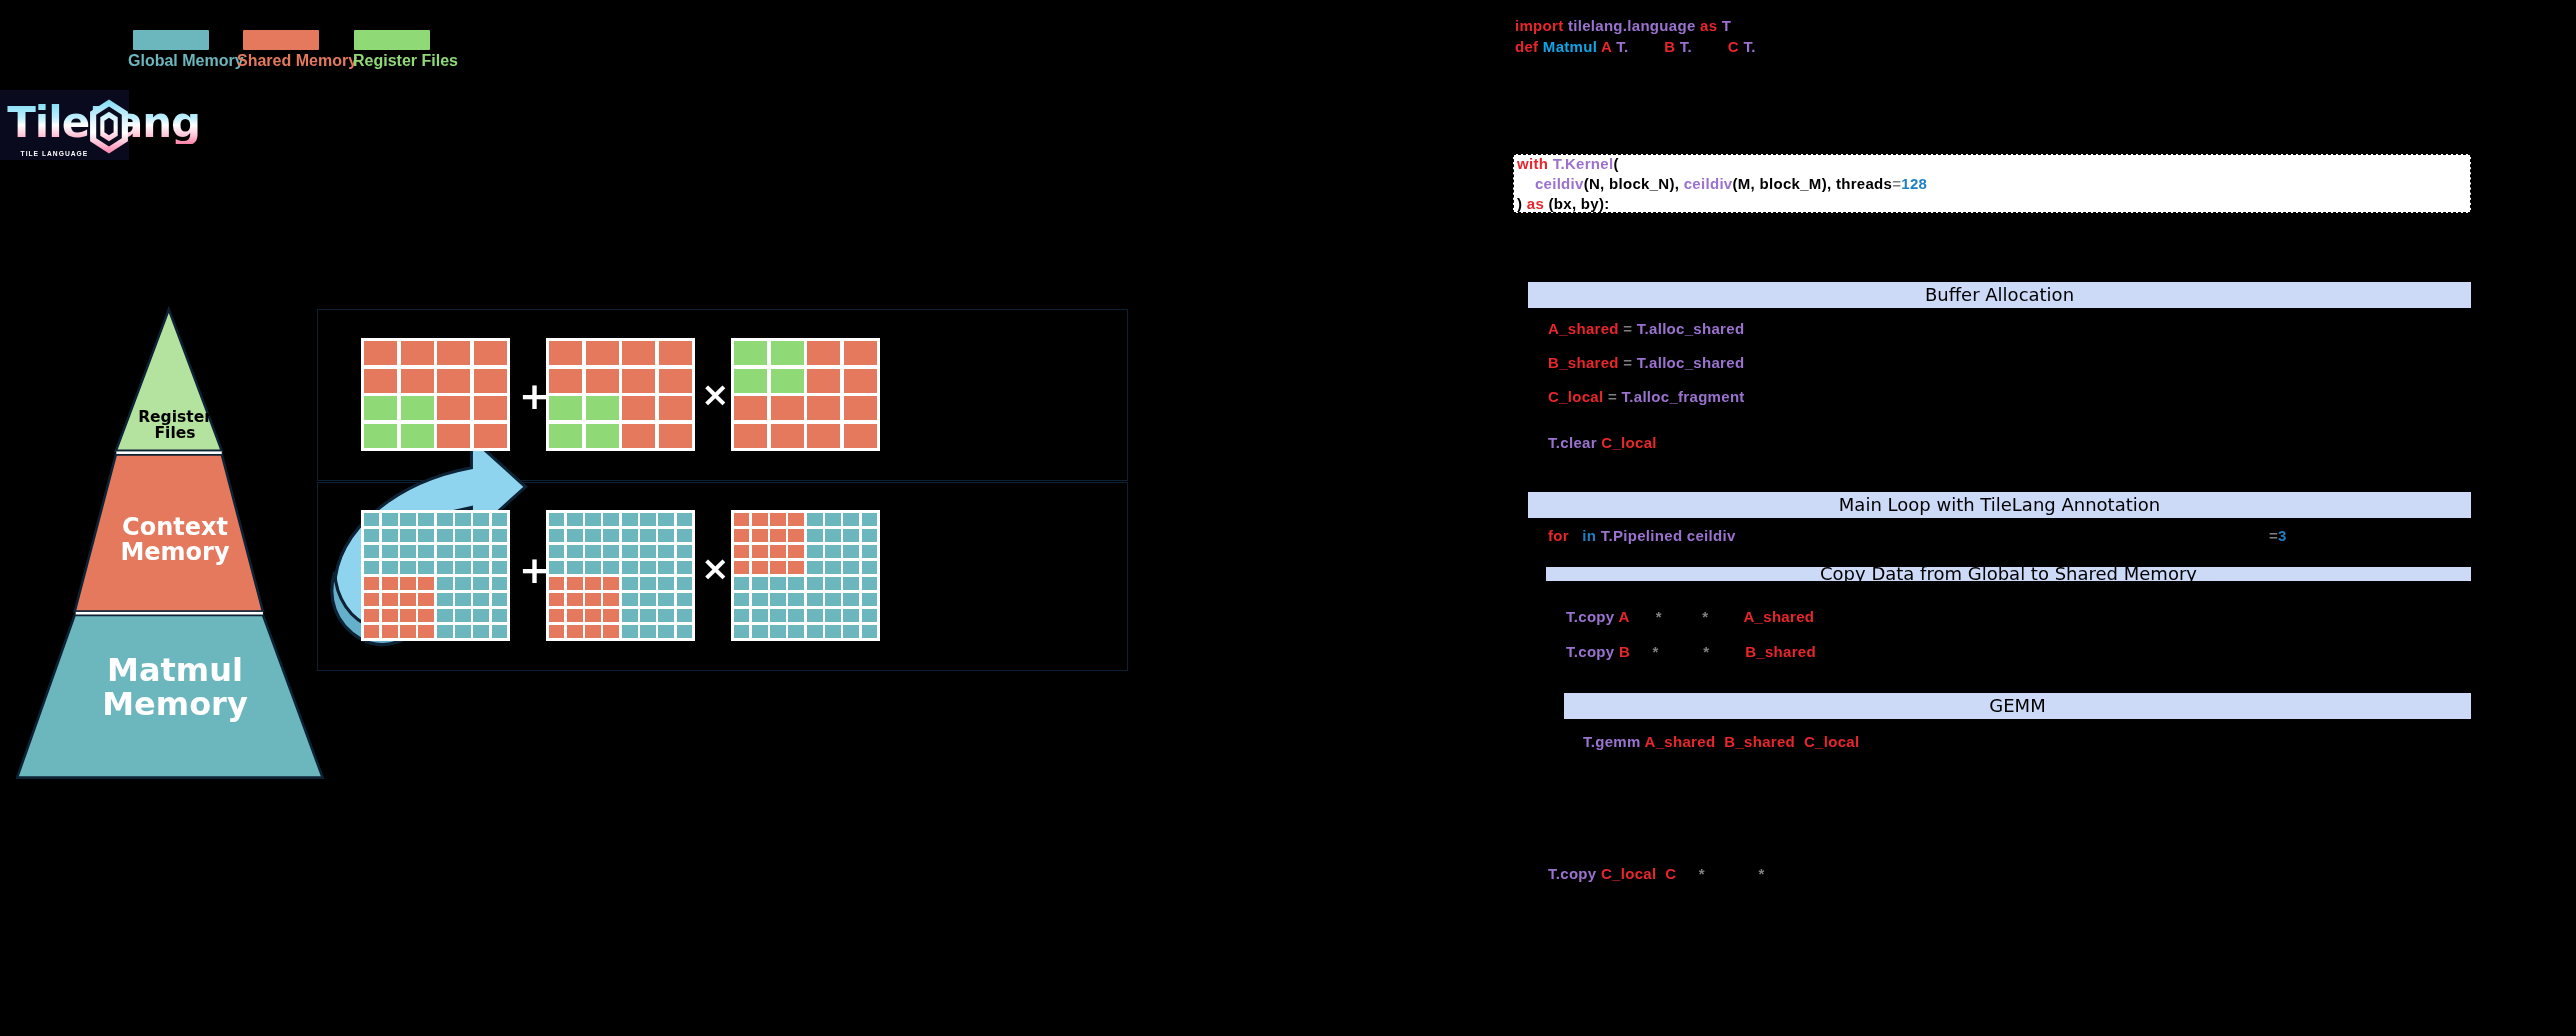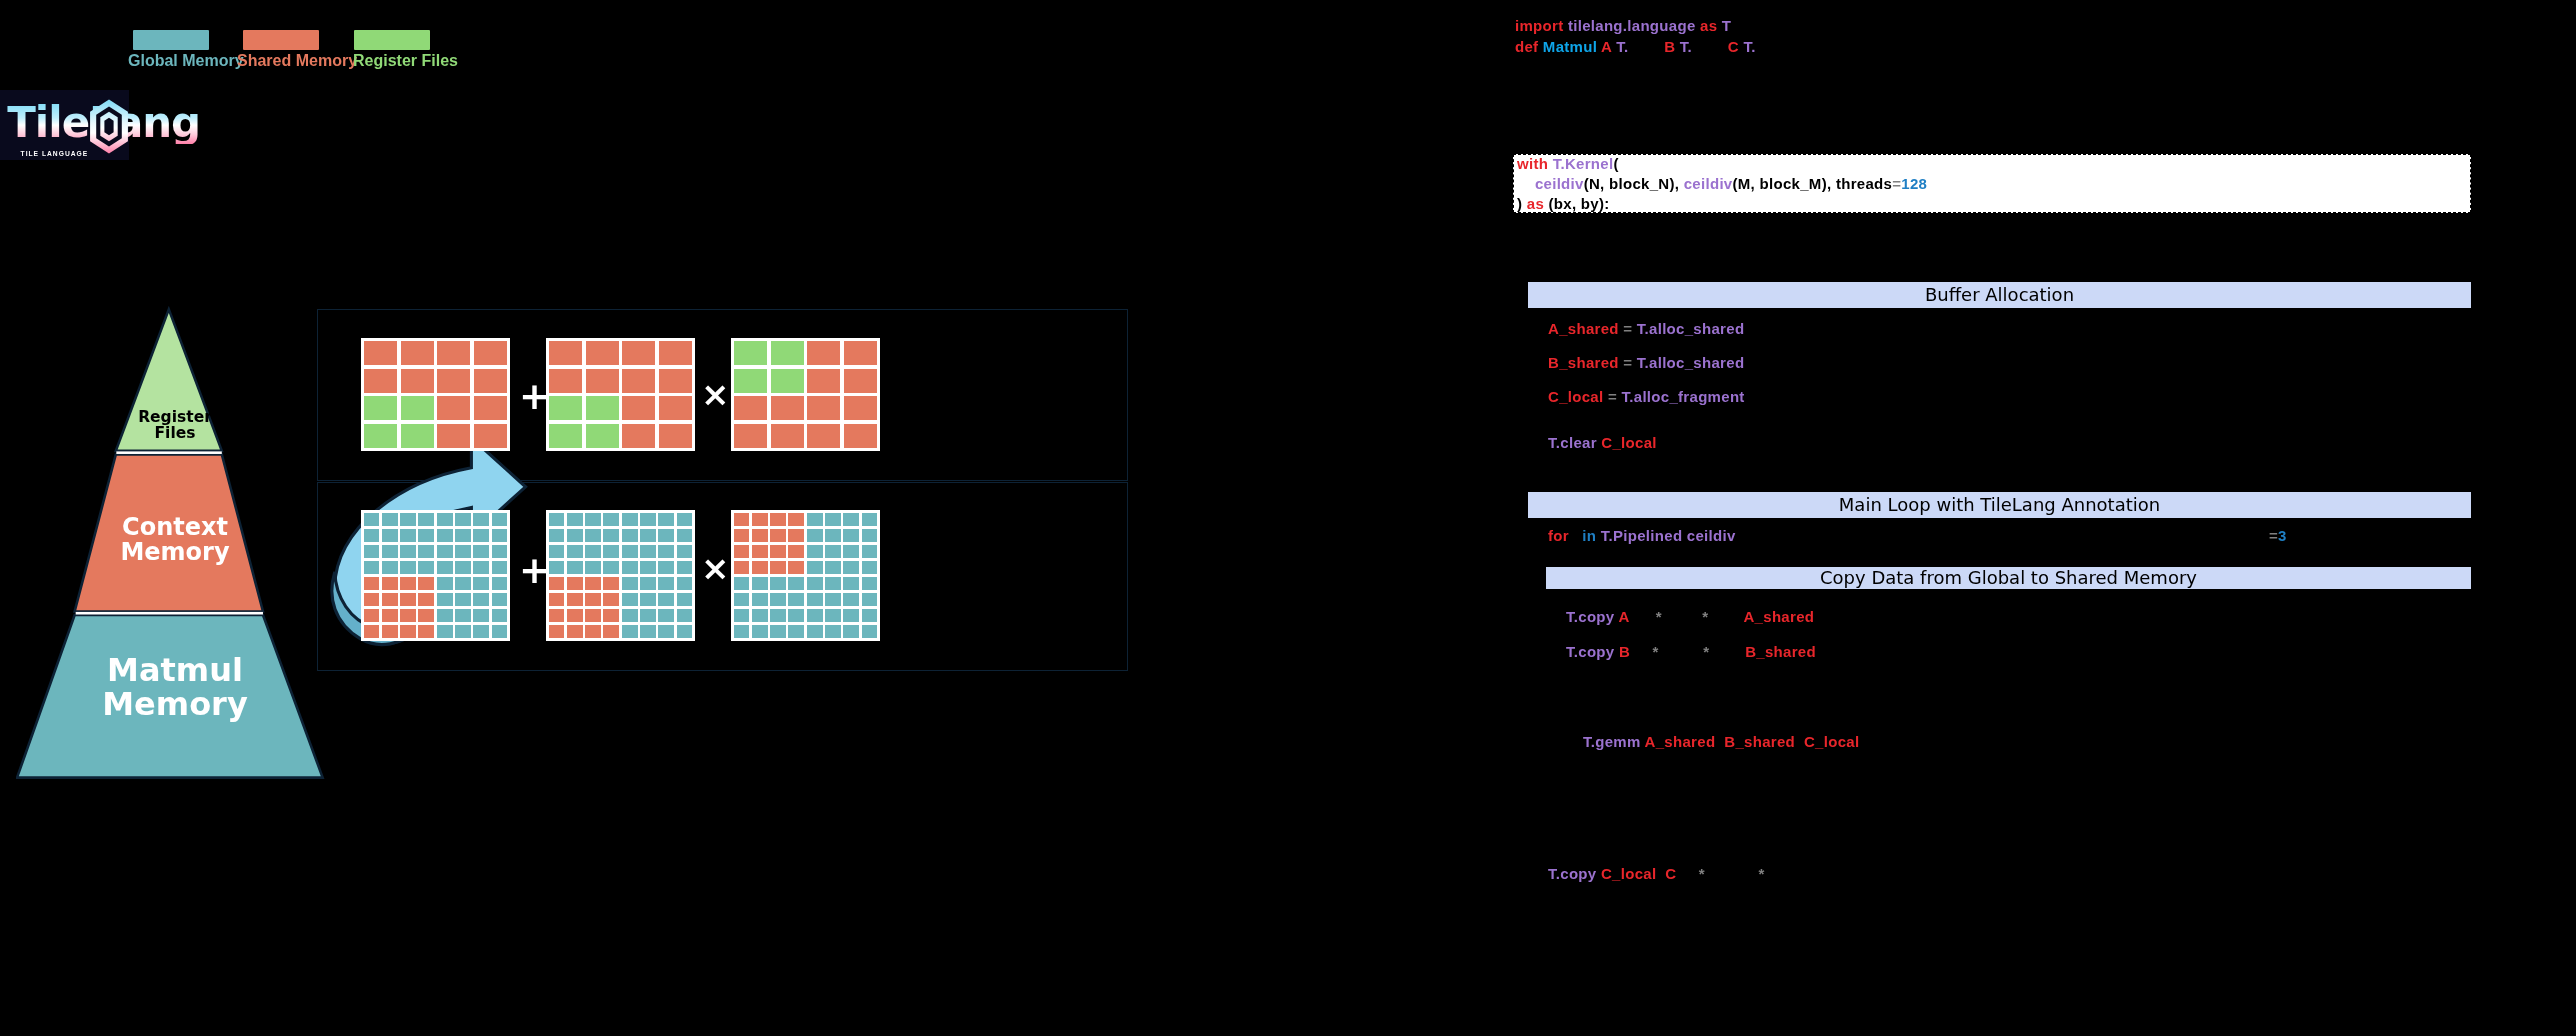--- a/index.html
+++ b/index.html
@@ -403,21 +403,22 @@
   <div class="section-hdr" style="left:34px;top:282px;width:943px;height:26px;">Buffer Allocation</div>
   <div class="code-line" style="left:54px;top:320px;"><span class="var">A_shared</span><span class="op2"> = </span><span class="mod">T.alloc_shared</span></div>
   <div class="code-line" style="left:54px;top:354px;"><span class="var">B_shared</span><span class="op2"> = </span><span class="mod">T.alloc_shared</span></div>
   <div class="code-line" style="left:54px;top:388px;"><span class="var">C_local</span><span class="op2"> = </span><span class="mod">T.alloc_fragment</span></div>
   <div class="code-line" style="left:54px;top:434px;"><span class="mod">T.clear</span><span class="plain"> </span><span class="var">C_local</span></div>
 
   <div class="section-hdr" style="left:34px;top:492px;width:943px;height:26px;">Main Loop with TileLang Annotation</div>
   <div class="code-line" style="left:54px;top:527px;"><span class="kw">for</span><span class="plain">   </span><span class="tok-blue">in</span><span class="plain"> </span><span class="mod">T.Pipelined ceildiv</span></div>
   <div class="code-line" style="left:775px;top:527px;"><span class="op2">=</span><span class="num">3</span></div>
 
-  <div class="section-hdr" style="left:52px;top:567px;width:925px;height:22px;">Copy Data from Global to Shared Memory</div>
+  <div class="section-hdr" style="left:52px;top:567px;width:925px;height:14px;">Copy Data from Global to Shared Memory</div>
   <div class="code-line" style="left:72px;top:608px;"><span class="mod">T.copy</span><span class="plain"> </span><span class="var">A</span><span class="plain">      </span><span class="op2">*</span><span class="plain">         </span><span class="op2">*</span><span class="plain">        </span><span class="var">A_shared</span></div>
   <div class="code-line" style="left:72px;top:643px;"><span class="mod">T.copy</span><span class="plain"> </span><span class="var">B</span><span class="plain">     </span><span class="op2">*</span><span class="plain">          </span><span class="op2">*</span><span class="plain">        </span><span class="var">B_shared</span></div>
 
+  <div class="section-hdr" style="left:70px;top:693px;width:907px;height:26px;">GEMM</div>
   <div class="code-line" style="left:89px;top:733px;"><span class="mod">T.gemm</span><span class="plain"> </span><span class="var">A_shared  B_shared  C_local</span></div>
 
   <div class="code-line" style="left:54px;top:865px;"><span class="mod">T.copy</span><span class="plain"> </span><span class="var">C_local  C</span><span class="plain">     </span><span class="op2">*</span><span class="plain">            </span><span class="op2">*</span></div>
 </div>
 
 
 </body></html>

